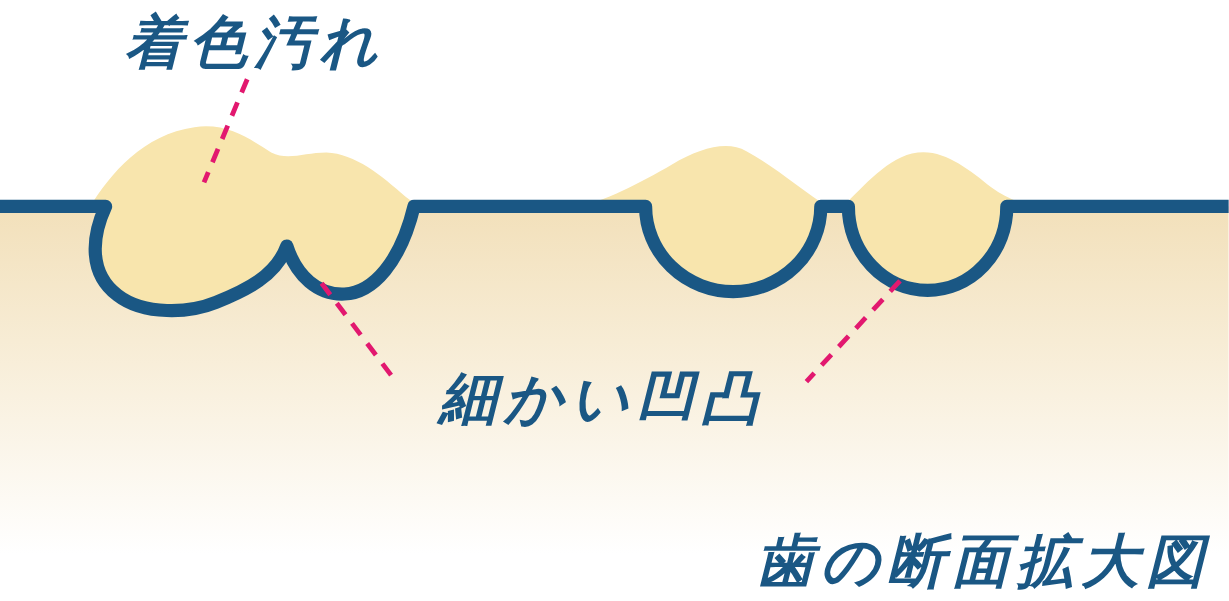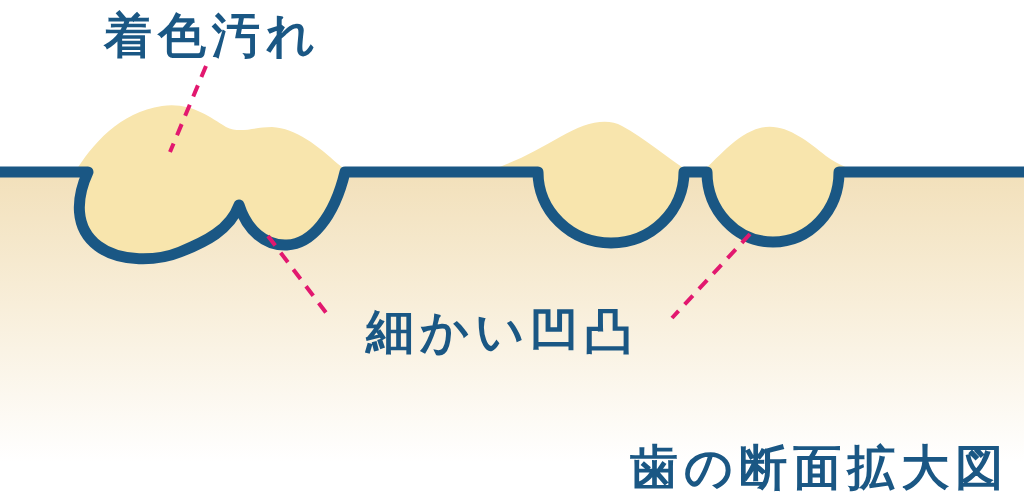--- a/index.html
+++ b/index.html
@@ -9,20 +9,21 @@
     width: 1024px;
     height: 501px;
     overflow: hidden;
     font-family: "Liberation Sans", "DejaVu Sans", sans-serif;
   }
   .stage {
     position: relative;
     width: 1024px;
     height: 501px;
     background: #ffffff;
+    font-style: italic;
   }
   svg { display: block; }
   .diagram-label {
     font-family: "Liberation Sans", "DejaVu Sans", sans-serif;
     font-weight: 700;
     font-size: 48px;
     letter-spacing: 6px;
   }
 </style>
 </head>

